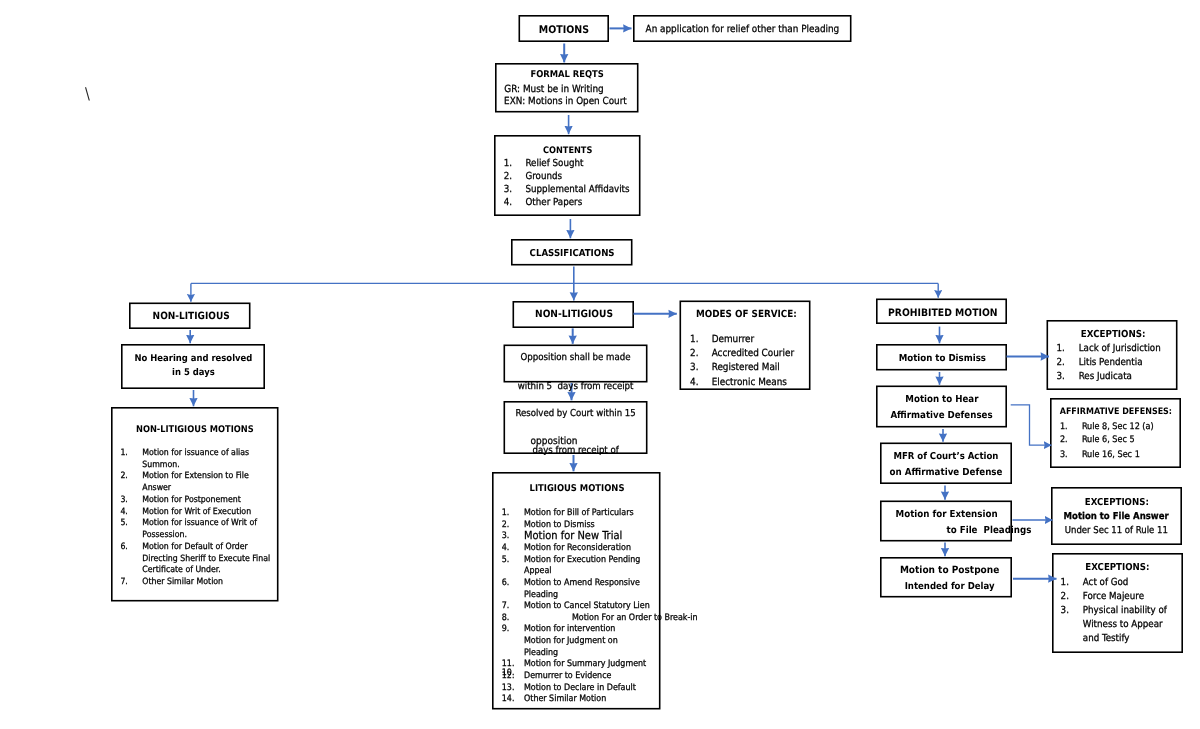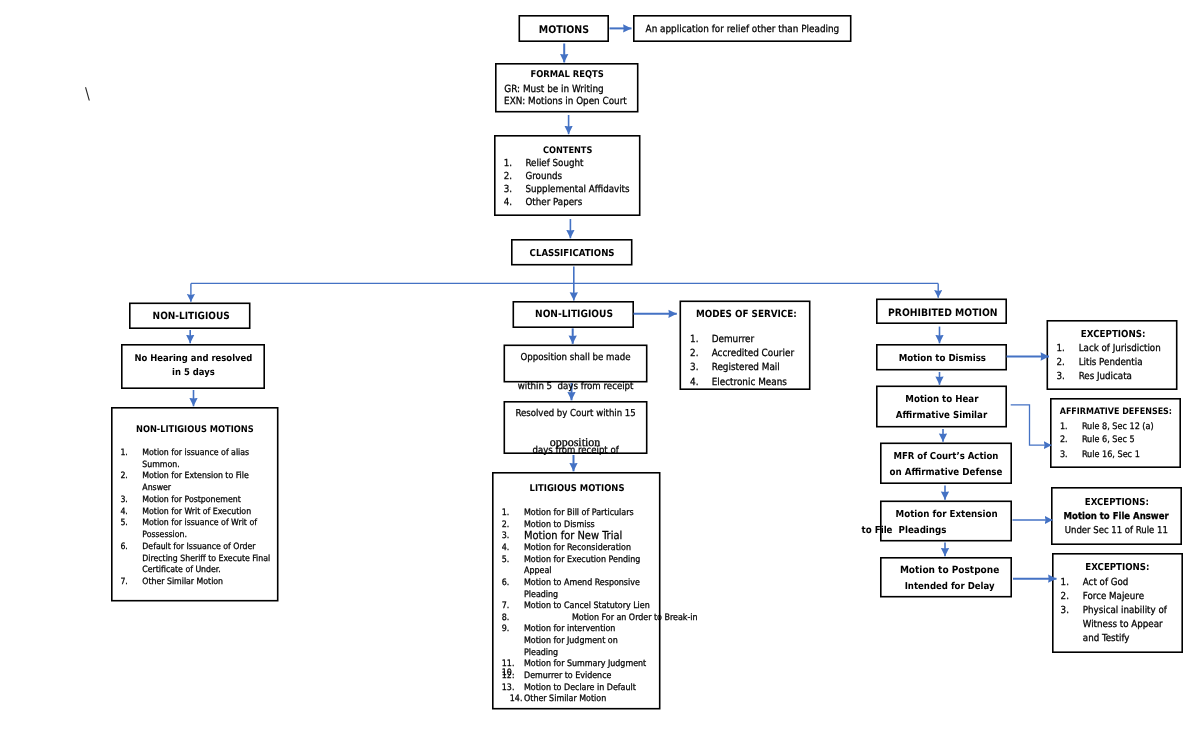--- a/index.html
+++ b/index.html
@@ -112,40 +112,40 @@
     <span class="tx" style="left:142.3px; top:466.41px; font-size:8.7px;">Motion for Extension to File</span>
 <span class="tx" style="left:142.3px; top:478.17px; font-size:8.7px;">Answer</span>
 <span class="tx" style="left:120.4px; top:489.93px; font-size:8.7px;">3.</span>
     <span class="tx" style="left:142.3px; top:489.93px; font-size:8.7px;">Motion for Postponement</span>
 <span class="tx" style="left:120.4px; top:501.69px; font-size:8.7px;">4.</span>
     <span class="tx" style="left:142.3px; top:501.69px; font-size:8.7px;">Motion for Writ of Execution</span>
 <span class="tx" style="left:120.4px; top:513.45px; font-size:8.7px;">5.</span>
     <span class="tx" style="left:142.3px; top:513.45px; font-size:8.7px;">Motion for issuance of Writ of</span>
 <span class="tx" style="left:142.3px; top:525.21px; font-size:8.7px;">Possession.</span>
 <span class="tx" style="left:120.4px; top:536.97px; font-size:8.7px;">6.</span>
-    <span class="tx" style="left:142.3px; top:536.97px; font-size:8.7px;">Default for Issuance of Order</span>
+    <span class="tx" style="left:142.3px; top:536.97px; font-size:8.7px;">Motion for Default of Order</span>
 <span class="tx" style="left:142.3px; top:548.73px; font-size:8.7px;">Directing Sheriff to Execute Final</span>
 <span class="tx" style="left:142.3px; top:560.49px; font-size:8.7px;">Certificate of Under.</span>
 <span class="tx" style="left:120.4px; top:572.25px; font-size:8.7px;">7.</span>
     <span class="tx" style="left:142.3px; top:572.25px; font-size:8.7px;">Other Similar Motion</span>
 <span class="tx c b" style="left:574.0px; top:305.105px; font-size:10.1px;">NON-LITIGIOUS</span>
 <span class="tx c b" style="left:746.4px; top:305.309px; font-size:9.8px;">MODES OF SERVICE:</span>
 <span class="tx" style="left:690.0px; top:330.092px; font-size:9.85px;">1.</span>
     <span class="tx" style="left:711.7px; top:330.092px; font-size:9.85px;">Demurrer</span>
 <span class="tx" style="left:690.0px; top:344.292px; font-size:9.85px;">2.</span>
     <span class="tx" style="left:711.7px; top:344.292px; font-size:9.85px;">Accredited Courier</span>
 <span class="tx" style="left:690.0px; top:358.492px; font-size:9.85px;">3.</span>
     <span class="tx" style="left:711.7px; top:358.492px; font-size:9.85px;">Registered Mail</span>
 <span class="tx" style="left:690.0px; top:372.592px; font-size:9.85px;">4.</span>
     <span class="tx" style="left:711.7px; top:372.592px; font-size:9.85px;">Electronic Means</span>
 <span class="tx c" style="left:575.6px; top:347.778px; font-size:9.6px;">Opposition shall be made</span>
 <span class="tx c" style="left:575.6px; top:361.378px; font-size:9.6px;margin-top:16px;">within 5  days from receipt</span>
 <span class="tx c" style="left:575.6px; top:403.513px; font-size:9.5px;">Resolved by Court within 15</span>
 <span class="tx c" style="left:575.6px; top:441px; font-size:9.5px;">days from receipt of</span>
-<span class="tx c" style="left:575px; top:431.613px; font-size:12px;font-family:Liberation Serif, serif;">opposition</span>
+<span class="tx c" style="left:554px; top:431.613px; font-size:10px;">opposition</span>
 <span class="tx c b" style="left:577.0px; top:478.665px; font-size:9.35px;">LITIGIOUS MOTIONS</span>
 <span class="tx" style="left:501.8px; top:503.138px; font-size:8.85px;">1.</span>
     <span class="tx" style="left:524.0px; top:503.138px; font-size:8.85px;">Motion for Bill of Particulars</span>
 <span class="tx" style="left:501.8px; top:514.768px; font-size:8.85px;">2.</span>
     <span class="tx" style="left:524.0px; top:514.768px; font-size:8.85px;">Motion to Dismiss</span>
 <span class="tx" style="left:501.8px; top:526.398px; font-size:8.85px;">3.</span>
     <span class="tx" style="left:524.0px; top:526.398px; font-size:11px;">Motion for New Trial</span>
 <span class="tx" style="left:501.8px; top:538.028px; font-size:8.85px;">4.</span>
     <span class="tx" style="left:524.0px; top:538.028px; font-size:8.85px;">Motion for Reconsideration</span>
 <span class="tx" style="left:501.8px; top:549.658px; font-size:8.85px;">5.</span>
@@ -162,44 +162,44 @@
     <span class="tx" style="left:524.0px; top:619.438px; font-size:8.85px;">Motion for intervention</span>
 <span class="tx" style="left:501.8px; top:631.068px; font-size:8.85px;margin-top:32px;">10.</span>
     <span class="tx" style="left:524.0px; top:631.068px; font-size:8.85px;">Motion for Judgment on</span>
 <span class="tx" style="left:524.0px; top:642.698px; font-size:8.85px;">Pleading</span>
 <span class="tx" style="left:501.8px; top:654.328px; font-size:8.85px;">11.</span>
     <span class="tx" style="left:524.0px; top:654.328px; font-size:8.85px;">Motion for Summary Judgment</span>
 <span class="tx" style="left:501.8px; top:665.958px; font-size:8.85px;">12.</span>
     <span class="tx" style="left:524.0px; top:665.958px; font-size:8.85px;">Demurrer to Evidence</span>
 <span class="tx" style="left:501.8px; top:677.588px; font-size:8.85px;">13.</span>
     <span class="tx" style="left:524.0px; top:677.588px; font-size:8.85px;">Motion to Declare in Default</span>
-<span class="tx" style="left:501.8px; top:689.218px; font-size:8.85px;margin-left:8px;">14.</span>
+<span class="tx" style="left:501.8px; top:689.218px; font-size:8.85px;">14.</span>
     <span class="tx" style="left:524.0px; top:689.218px; font-size:8.85px;">Other Similar Motion</span>
 <span class="tx c b" style="left:942.8px; top:303.036px; font-size:10.3px;">PROHIBITED MOTION</span>
 <span class="tx c b" style="left:942.3px; top:348.778px; font-size:9.6px;">Motion to Dismiss</span>
 <span class="tx c b" style="left:1113.2px; top:324.744px; font-size:9.7px;">EXCEPTIONS:</span>
 <span class="tx" style="left:1056.5px; top:339.044px; font-size:9.7px;">1.</span>
     <span class="tx" style="left:1078.7px; top:339.044px; font-size:9.7px;">Lack of Jurisdiction</span>
 <span class="tx" style="left:1056.5px; top:352.844px; font-size:9.7px;">2.</span>
     <span class="tx" style="left:1078.7px; top:352.844px; font-size:9.7px;">Litis Pendentia</span>
 <span class="tx" style="left:1056.5px; top:367.044px; font-size:9.7px;">3.</span>
     <span class="tx" style="left:1078.7px; top:367.044px; font-size:9.7px;">Res Judicata</span>
 <span class="tx c b" style="left:941.9px; top:390.261px; font-size:9.65px;">Motion to Hear</span>
-<span class="tx c b" style="left:941.5px; top:405.661px; font-size:9.65px;">Affirmative Similar</span>
+<span class="tx c b" style="left:941.5px; top:405.661px; font-size:9.65px;">Affirmative Defenses</span>
 <span class="tx c b" style="left:1115.9px; top:402.421px; font-size:8.9px;">AFFIRMATIVE DEFENSES:</span>
 <span class="tx" style="left:1059.9px; top:416.686px; font-size:9.0px;">1.</span>
     <span class="tx" style="left:1081.9px; top:416.686px; font-size:9.0px;">Rule 8, Sec 12 (a)</span>
 <span class="tx" style="left:1059.9px; top:430.486px; font-size:9.0px;">2.</span>
     <span class="tx" style="left:1081.9px; top:430.486px; font-size:9.0px;">Rule 6, Sec 5</span>
 <span class="tx" style="left:1059.9px; top:444.686px; font-size:9.0px;">3.</span>
     <span class="tx" style="left:1081.9px; top:444.686px; font-size:9.0px;">Rule 16, Sec 1</span>
 <span class="tx c b" style="left:945.9px; top:447.413px; font-size:9.5px;">MFR of Court’s Action</span>
 <span class="tx c b" style="left:946.0px; top:462.944px; font-size:9.7px;">on Affirmative Defense</span>
 <span class="tx c b" style="left:946.6px; top:505.354px; font-size:9.67px;">Motion for Extension</span>
-<span class="tx c b" style="left:904px; top:520.954px; font-size:9.67px;">to File  Pleadings</span>
+<span class="tx c b" style="left:989px; top:520.954px; font-size:9.67px;">to File  Pleadings</span>
 <span class="tx c b" style="left:1116.8px; top:492.878px; font-size:9.6px;">EXCEPTIONS:</span>
 <span class="tx c" style="left:1116.1px; top:507.223px; font-size:9.47px;font-weight:bold;">Motion to File Answer</span>
 <span class="tx c" style="left:1116.3px; top:520.923px; font-size:9.47px;">Under Sec 11 of Rule 11</span>
 <span class="tx c b" style="left:949.6px; top:561.323px; font-size:10px;">Motion to Postpone</span>
 <span class="tx c b" style="left:949.6px; top:576.613px; font-size:9.5px;">Intended for Delay</span>
 <span class="tx c b" style="left:1117.4px; top:557.978px; font-size:9.6px;">EXCEPTIONS:</span>
 <span class="tx" style="left:1060.6px; top:573.144px; font-size:9.7px;">1.</span>
     <span class="tx" style="left:1082.8px; top:573.144px; font-size:9.7px;">Act of God</span>
 <span class="tx" style="left:1060.6px; top:587.044px; font-size:9.7px;">2.</span>
     <span class="tx" style="left:1082.8px; top:587.044px; font-size:9.7px;">Force Majeure</span>

